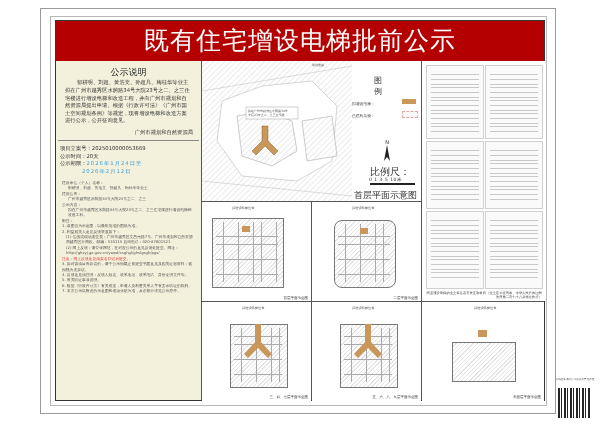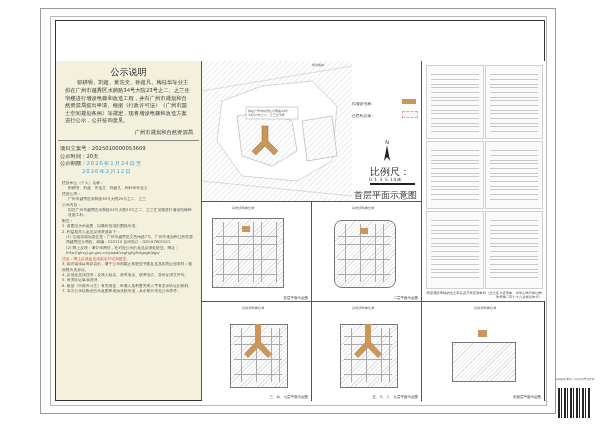--- a/index.html
+++ b/index.html
@@ -41,20 +41,21 @@
      repeating-linear-gradient(90deg,#000 0 2px,#fff 2px 3px,#000 3px 4px,#fff 4px 6px),#fff;opacity:0.85;}
   .qr-cap{position:absolute;left:555px;top:378px;width:40px;font-size:2.6px;color:#555;line-height:3.2px;text-align:center;}
 </style>
 </head>
 <body>
 
 <div class="outer"></div>
 <div class="inner"></div>
 
 <div class="board">
+  <div class="header">既有住宅增设电梯批前公示</div>
 
   <div class="left">
     <div class="title">公示说明</div>
     <div class="para">郁耕明、刘超、黄浩文、孙超凡、梅桂华等业主拟在广州市越秀区水荫路34号大院23号之二、之三住宅楼进行增设电梯和改造工程，并向广州市规划和自然资源局提出申请。根据《行政许可法》《广州市国土空间规划条例》等规定，现将增设电梯和改造方案进行公示，公开征询意见。</div>
     <div class="sign">广州市规划和自然资源局</div>
     <hr>
     <div class="meta">
       <span>项目立案号：</span><span>2025010000053669</span>
     </div>
     <div class="meta">
@@ -96,20 +97,21 @@
       <path d="M35,55 L65,50 L90,60 L95,90 L70,105 L40,95 Z" fill="url(#h)" stroke="#999" stroke-width="0.5"></path>
       <path d="M100,60 L130,55 L135,95 L105,100 Z" fill="url(#h)" stroke="#999" stroke-width="0.5"></path>
       <line x1="0" y1="30" x2="150" y2="5" stroke="#bbb" stroke-width="0.5"></line>
       <line x1="0" y1="120" x2="150" y2="135" stroke="#bbb" stroke-width="0.5"></line>
       <rect x="44" y="46" width="52" height="12" fill="#fff" stroke="#888" stroke-width="0.4"></rect>
       <text x="46" y="51" font-size="3" fill="#555">拟在广州市越秀区水荫路34号</text>
       <text x="46" y="55" font-size="3" fill="#555">大院23号之二、之三住宅楼</text>
       <polygon points="60,65 66,65 66,80 76,90 72,94 63,85 54,94 50,90 60,80" fill="#c9975a" stroke="#8a6535" stroke-width="0.5"></polygon>
       <text x="110" y="5" font-size="3" fill="#555">规划道路</text>
     </svg>
+    <div class="legend-title">图  例</div>
     <div class="leg-row" style="top:40px">
       <span>拟增设电梯：</span>
     </div>
     <div class="leg-sw" style="left:200px;top:38px;background:#c9975a"></div>
     <div class="leg-row" style="top:52px">
       <span>已建构筑物：</span>
     </div>
     <div class="leg-sw" style="left:200px;top:50px;background:#f7f7f7;border:0.5px dashed #e3a4a4"></div>
     <div class="north">
       <div>N</div>

